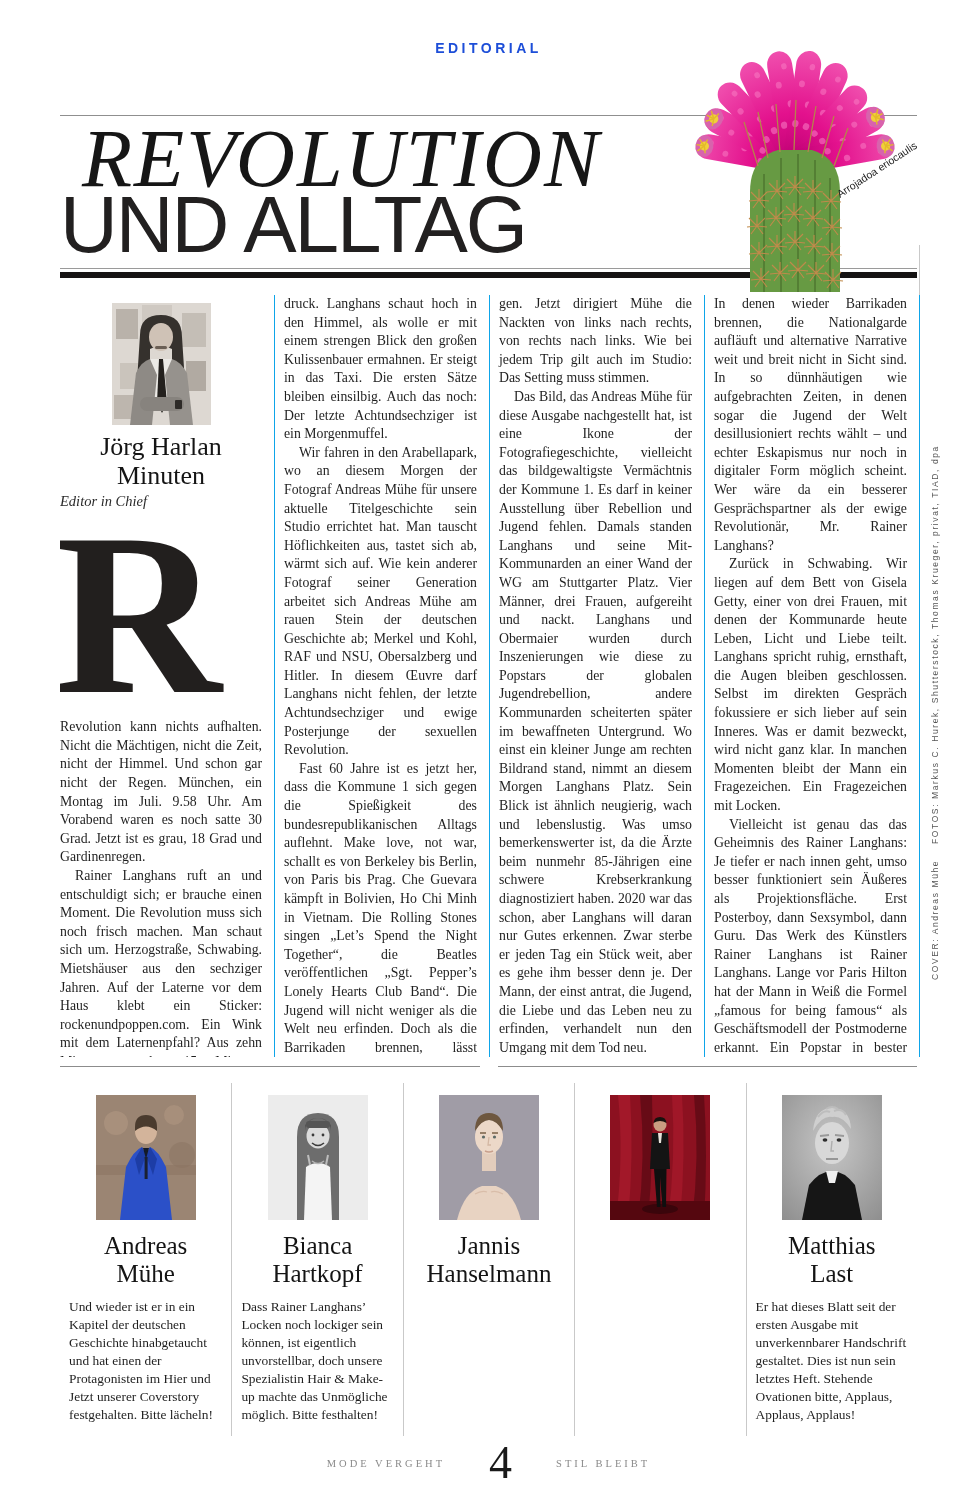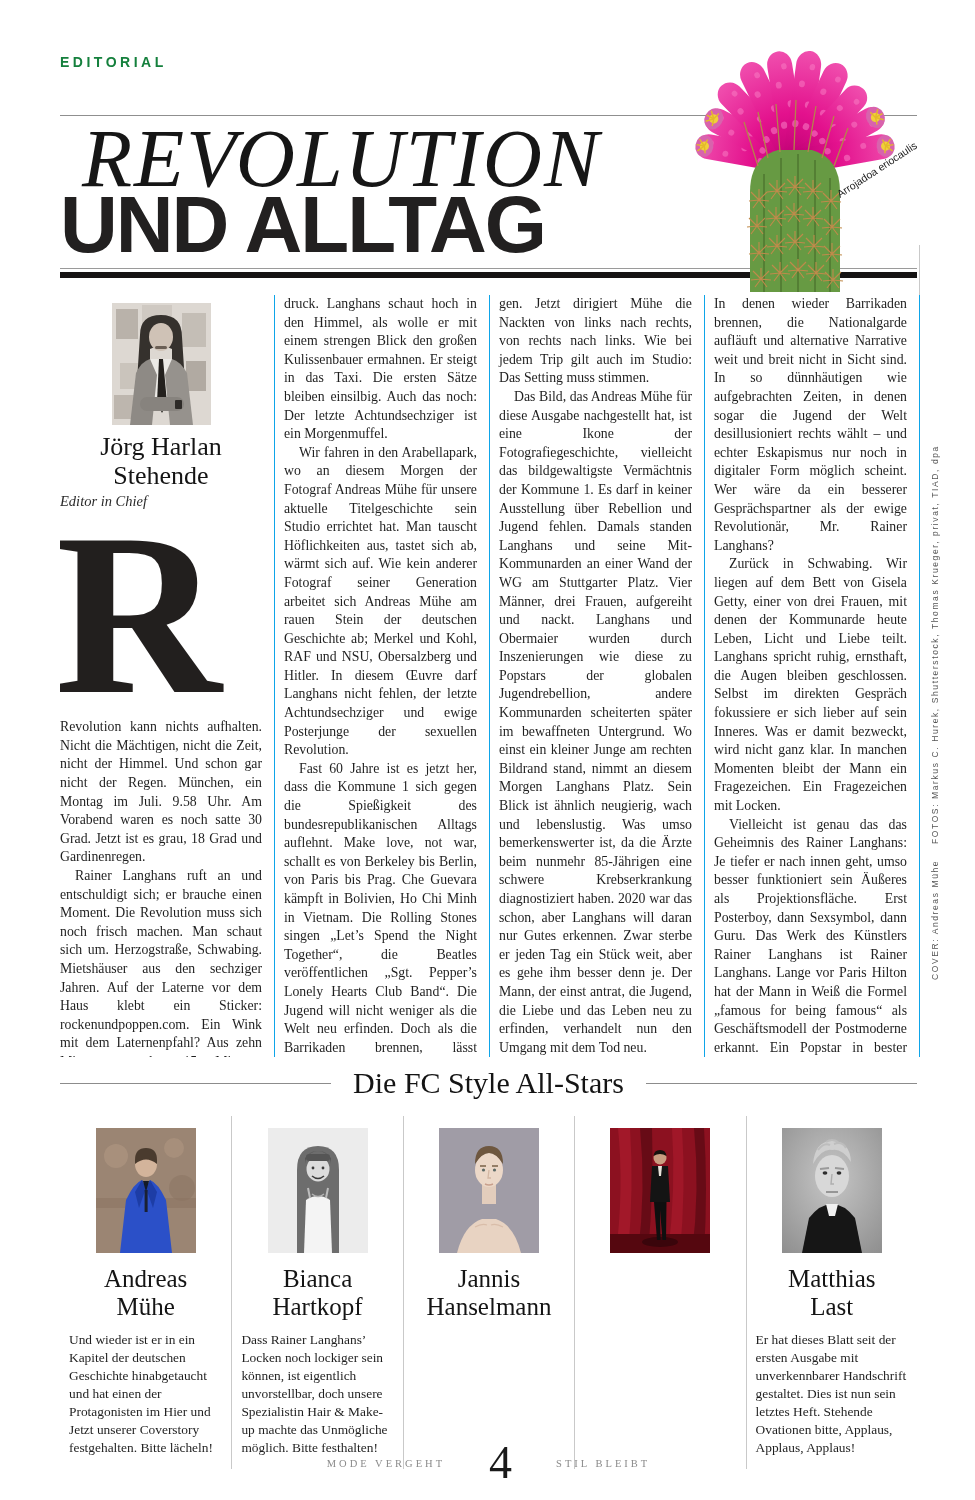--- a/index.html
+++ b/index.html
@@ -4,33 +4,33 @@
 <style>
   * { margin:0; padding:0; box-sizing:border-box; }
   html,body { background:#ffffff; }
   #page {
     position:relative; width:975px; height:1500px; margin:0 auto;
     background:#ffffff; overflow:hidden;
     font-family:"Liberation Serif", serif; color:#1a1a1a;
   }
   
   .kicker {
-    position:absolute; top:40px; left:60px; width:857px; text-align:left;
+    position:absolute; top:40px; left:60px; width:857px; text-align:center;
     font-family:"Liberation Sans", sans-serif; font-weight:bold;
-    font-size:14px; letter-spacing:3.5px; color:#15803d;margin-top:14px;
+    font-size:14px; letter-spacing:3.5px; color:#1d4ed8;
   }
   .rule-top { position:absolute; top:115px; left:60px; width:857px; height:1px; background:#8f8f8f; }
   .masthead { position:absolute; top:118px; left:60px; width:857px; }
   .title-serif {
     font-family:"Liberation Serif", serif; font-style:italic; font-weight:400;
     font-size:82px; line-height:1.0; letter-spacing:2px; color:#161616;
     margin-left:22px; white-space:nowrap;
   }
   .title-sans {
-    font-family:"Liberation Sans", sans-serif; font-weight:bold;
+    font-family:"Liberation Sans", sans-serif; font-weight:normal;
     font-size:80px; line-height:0.92; letter-spacing:-2px; color:#222020;
     margin-top:-12px; white-space:nowrap;
   }
   .rule-thin  { position:absolute; top:268px; left:60px; width:857px; height:1px; background:#9a9a9a; }
   .rule-thick { position:absolute; top:272px; left:60px; width:857px; height:6px; background:#161414; }
   
   .cactus { position:absolute; top:0; left:628px; width:332px; height:292px; z-index:6; }
   
   .article {
     position:absolute; top:295px; left:60px; width:860px; height:762px;
@@ -219,21 +219,21 @@
         <rect x="43" y="43" width="12" height="3" rx="1.5" fill="#6b5f55"></rect>
         <path d="M38 56 L60 56 L58 96 L40 96 Z" fill="#eceae6"></path>
         <path d="M47 56 L51 56 L55 100 L50 110 L45 100 Z" fill="#23201d"></path>
         <path d="M18 122 L24 70 Q30 58 38 56 L45 72 L40 122 Z" fill="#8e8a85"></path>
         <path d="M81 122 L75 70 Q68 58 60 56 L53 72 L58 122 Z" fill="#96928d"></path>
         <rect x="28" y="94" width="44" height="14" rx="7" fill="#87837e"></rect>
         <rect x="63" y="97" width="7" height="9" rx="1" fill="#2d2a27"></rect>
       </svg>
       <div class="author-name">
         <span>Jörg Harlan</span><br>
-        <span>Stehende</span>
+        <span>Minuten</span>
       </div>
       <div class="author-role">Editor in Chief</div>
       <div class="dropcap">R</div>
       <p>Revolution kann nichts aufhalten. Nicht die Mächtigen, nicht die Zeit, nicht der Himmel. Und schon gar nicht der Regen. München, ein Montag im Juli. 9.58 Uhr. Am Vorabend waren es noch satte 30 Grad. Jetzt ist es grau, 18 Grad und Gardinenregen.</p>
       <p class="ind">Rainer Langhans ruft an und entschuldigt sich; er brauche einen Moment. Die Revolution muss sich noch frisch machen. Man schaut sich um. Herzogstraße, Schwabing. Mietshäuser aus den sechziger Jahren. Auf der Laterne vor dem Haus klebt ein Sticker: rockenundpoppen.com. Ein Wink mit dem Laternenpfahl? Aus zehn Minuten werden 15 Minuten werden 20 Minuten.</p>
 
     </div>
     <div class="col">
       <p>druck. Langhans schaut hoch in den Himmel, als wolle er mit einem strengen Blick den großen Kulissenbauer ermahnen. Er steigt in das Taxi. Die ersten Sätze bleiben einsilbig. Auch das noch: Der letzte Achtundsechziger ist ein Morgenmuffel.</p>
       <p class="ind">Wir fahren in den Arabellapark, wo an diesem Morgen der Fotograf Andreas Mühe für unsere aktuelle Titelgeschichte sein Studio errichtet hat. Man tauscht Höflichkeiten aus, tastet sich ab, wärmt sich auf. Wie kein anderer Fotograf seiner Generation arbeitet sich Andreas Mühe am rauen Stein der deutschen Geschichte ab; Merkel und Kohl, RAF und NSU, Obersalzberg und Hitler. In diesem Œuvre darf Langhans nicht fehlen, der letzte Achtundsechziger und ewige Posterjunge der sexuellen Revolution.</p>
@@ -251,21 +251,20 @@
       <p class="ind">Vielleicht ist genau das das Geheimnis des Rainer Langhans: Je tiefer er nach innen geht, umso besser funktioniert sein Äußeres als Projektionsfläche. Erst Posterboy, dann Sexsymbol, dann Guru. Das Werk des Künstlers Rainer Langhans ist Rainer Langhans. Lange vor Paris Hilton hat der Mann in Weiß die Formel „famous for being famous“ als Geschäftsmodell der Postmoderne erkannt. Ein Popstar in bester Warhol’scher Tradition – allerdings wurden bei ihm aus 15 Minuten mittlerweile 85 Jahre … to be continued.</p>
 
     </div>
   </div>
 
   <div class="credits">COVER: Andreas Mühe    FOTOS: Markus C. Hurek, Shutterstock, Thomas Krueger, privat, TIAD, dpa</div>
 
   <div class="allstars">
     <div class="as-head">
       <div class="as-line"></div>
-      <div class="as-title">Die FC Style All-Stars</div>
       <div class="as-line"></div>
     </div>
     <div class="cards">
 
       <div class="card">
         <svg class="photo" viewBox="0 0 100 125">
           <rect width="100" height="125" fill="#9b8573"></rect>
           <circle cx="20" cy="28" r="12" fill="#b59c86" opacity="0.5"></circle>
             <circle cx="78" cy="20" r="10" fill="#b59c86" opacity="0.45"></circle>
           <circle cx="86" cy="60" r="13" fill="#8a7462" opacity="0.5"></circle>

